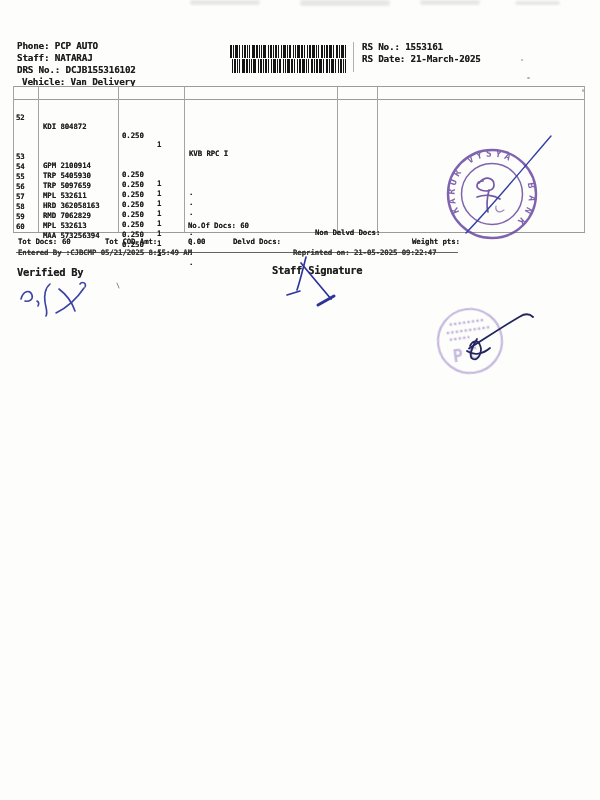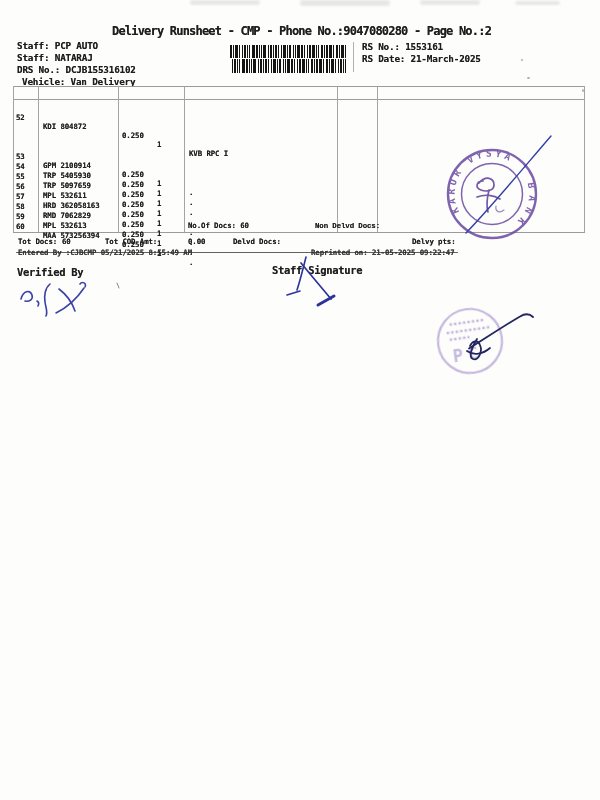--- a/index.html
+++ b/index.html
@@ -33,23 +33,22 @@
 </head>
 <body>
 
 <div class="page">
 
   <div class="smudge" style="left:190px;top:0;width:70px;height:5px;"></div>
   <div class="smudge" style="left:300px;top:0;width:90px;height:6px;"></div>
   <div class="smudge" style="left:420px;top:0;width:60px;height:5px;"></div>
   <div class="smudge" style="left:515px;top:1px;width:45px;height:4px;"></div>
 
-  <div class="abs t fs-sub" style="left:112px;top:24px;">Delivery Runsheet - CMP - Phone No.:9047080280 - Page No.:2</div>
-
-  <div class="abs t fs-info" style="left:17px;top:40px;">Staff: PCP AUTO</div>
+
+  <div class="abs t fs-info" style="left:17px;top:40px;">Phone: PCP AUTO</div>
   <div class="abs t fs-info" style="left:17px;top:52px;">Staff: NATARAJ</div>
   <div class="abs t fs-info" style="left:17px;top:64px;">DRS No.: DCJB155316102</div>
   <div class="abs t fs-info" style="left:22px;top:76px;">Vehicle: Van Delivery</div>
 
   <div class="barcode">
     <div class="bc-band"><span style="width: 2px; background: rgb(20, 20, 20); height: 100%;"></span><span style="width: 1px; background: transparent; height: 100%;"></span><span style="width: 1px; background: rgb(20, 20, 20); height: 100%;"></span><span style="width: 1px; background: transparent; height: 100%;"></span><span style="width: 3px; background: rgb(20, 20, 20); height: 100%;"></span><span style="width: 1px; background: transparent; height: 100%;"></span><span style="width: 1px; background: rgb(20, 20, 20); height: 100%;"></span><span style="width: 2px; background: transparent; height: 100%;"></span><span style="width: 1px; background: rgb(20, 20, 20); height: 100%;"></span><span style="width: 1px; background: transparent; height: 100%;"></span><span style="width: 2px; background: rgb(20, 20, 20); height: 100%;"></span><span style="width: 1px; background: transparent; height: 100%;"></span><span style="width: 1px; background: rgb(20, 20, 20); height: 100%;"></span><span style="width: 1px; background: transparent; height: 100%;"></span><span style="width: 1px; background: rgb(20, 20, 20); height: 100%;"></span><span style="width: 2px; background: transparent; height: 100%;"></span><span style="width: 3px; background: rgb(20, 20, 20); height: 100%;"></span><span style="width: 1px; background: transparent; height: 100%;"></span><span style="width: 2px; background: rgb(20, 20, 20); height: 100%;"></span><span style="width: 1px; background: transparent; height: 100%;"></span><span style="width: 1px; background: rgb(20, 20, 20); height: 100%;"></span><span style="width: 1px; background: transparent; height: 100%;"></span><span style="width: 1px; background: rgb(20, 20, 20); height: 100%;"></span><span style="width: 1px; background: transparent; height: 100%;"></span><span style="width: 3px; background: rgb(20, 20, 20); height: 100%;"></span><span style="width: 2px; background: transparent; height: 100%;"></span><span style="width: 1px; background: rgb(20, 20, 20); height: 100%;"></span><span style="width: 1px; background: transparent; height: 100%;"></span><span style="width: 2px; background: rgb(20, 20, 20); height: 100%;"></span><span style="width: 1px; background: transparent; height: 100%;"></span><span style="width: 1px; background: rgb(20, 20, 20); height: 100%;"></span><span style="width: 1px; background: transparent; height: 100%;"></span><span style="width: 2px; background: rgb(20, 20, 20); height: 100%;"></span><span style="width: 1px; background: transparent; height: 100%;"></span><span style="width: 1px; background: rgb(20, 20, 20); height: 100%;"></span><span style="width: 2px; background: transparent; height: 100%;"></span><span style="width: 1px; background: rgb(20, 20, 20); height: 100%;"></span><span style="width: 1px; background: transparent; height: 100%;"></span><span style="width: 3px; background: rgb(20, 20, 20); height: 100%;"></span><span style="width: 1px; background: transparent; height: 100%;"></span><span style="width: 1px; background: rgb(20, 20, 20); height: 100%;"></span><span style="width: 1px; background: transparent; height: 100%;"></span><span style="width: 2px; background: rgb(20, 20, 20); height: 100%;"></span><span style="width: 2px; background: transparent; height: 100%;"></span><span style="width: 1px; background: rgb(20, 20, 20); height: 100%;"></span><span style="width: 1px; background: transparent; height: 100%;"></span><span style="width: 1px; background: rgb(20, 20, 20); height: 100%;"></span><span style="width: 1px; background: transparent; height: 100%;"></span><span style="width: 3px; background: rgb(20, 20, 20); height: 100%;"></span><span style="width: 1px; background: transparent; height: 100%;"></span><span style="width: 2px; background: rgb(20, 20, 20); height: 100%;"></span><span style="width: 1px; background: transparent; height: 100%;"></span><span style="width: 1px; background: rgb(20, 20, 20); height: 100%;"></span><span style="width: 2px; background: transparent; height: 100%;"></span><span style="width: 1px; background: rgb(20, 20, 20); height: 100%;"></span><span style="width: 1px; background: transparent; height: 100%;"></span><span style="width: 2px; background: rgb(20, 20, 20); height: 100%;"></span><span style="width: 1px; background: transparent; height: 100%;"></span><span style="width: 3px; background: rgb(20, 20, 20); height: 100%;"></span><span style="width: 1px; background: transparent; height: 100%;"></span><span style="width: 1px; background: rgb(20, 20, 20); height: 100%;"></span><span style="width: 1px; background: transparent; height: 100%;"></span><span style="width: 1px; background: rgb(20, 20, 20); height: 100%;"></span><span style="width: 2px; background: transparent; height: 100%;"></span><span style="width: 2px; background: rgb(20, 20, 20); height: 100%;"></span><span style="width: 1px; background: transparent; height: 100%;"></span><span style="width: 1px; background: rgb(20, 20, 20); height: 100%;"></span><span style="width: 1px; background: transparent; height: 100%;"></span><span style="width: 2px; background: rgb(20, 20, 20); height: 100%;"></span><span style="width: 1px; background: transparent; height: 100%;"></span><span style="width: 3px; background: rgb(20, 20, 20); height: 100%;"></span><span style="width: 1px; background: transparent; height: 100%;"></span><span style="width: 1px; background: rgb(20, 20, 20); height: 100%;"></span><span style="width: 2px; background: transparent; height: 100%;"></span><span style="width: 2px; background: rgb(20, 20, 20); height: 100%;"></span><span style="width: 1px; background: transparent; height: 100%;"></span><span style="width: 1px; background: rgb(20, 20, 20); height: 100%;"></span><span style="width: 1px; background: transparent; height: 100%;"></span><span style="width: 3px; background: rgb(20, 20, 20); height: 100%;"></span><span style="width: 1px; background: transparent; height: 100%;"></span><span style="width: 1px; background: rgb(20, 20, 20); height: 100%;"></span><span style="width: 2px; background: transparent; height: 100%;"></span></div>
     <div class="bc-band" style="height:14px;"><span style="width: 2px; background: transparent; height: 100%;"></span><span style="width: 1px; background: rgb(20, 20, 20); height: 100%;"></span><span style="width: 1px; background: transparent; height: 100%;"></span><span style="width: 2px; background: rgb(20, 20, 20); height: 100%;"></span><span style="width: 1px; background: transparent; height: 100%;"></span><span style="width: 1px; background: rgb(20, 20, 20); height: 100%;"></span><span style="width: 1px; background: transparent; height: 100%;"></span><span style="width: 1px; background: rgb(20, 20, 20); height: 100%;"></span><span style="width: 2px; background: transparent; height: 100%;"></span><span style="width: 3px; background: rgb(20, 20, 20); height: 100%;"></span><span style="width: 1px; background: transparent; height: 100%;"></span><span style="width: 2px; background: rgb(20, 20, 20); height: 100%;"></span><span style="width: 1px; background: transparent; height: 100%;"></span><span style="width: 1px; background: rgb(20, 20, 20); height: 100%;"></span><span style="width: 1px; background: transparent; height: 100%;"></span><span style="width: 1px; background: rgb(20, 20, 20); height: 100%;"></span><span style="width: 1px; background: transparent; height: 100%;"></span><span style="width: 3px; background: rgb(20, 20, 20); height: 100%;"></span><span style="width: 2px; background: transparent; height: 100%;"></span><span style="width: 1px; background: rgb(20, 20, 20); height: 100%;"></span><span style="width: 1px; background: transparent; height: 100%;"></span><span style="width: 2px; background: rgb(20, 20, 20); height: 100%;"></span><span style="width: 1px; background: transparent; height: 100%;"></span><span style="width: 1px; background: rgb(20, 20, 20); height: 100%;"></span><span style="width: 1px; background: transparent; height: 100%;"></span><span style="width: 2px; background: rgb(20, 20, 20); height: 100%;"></span><span style="width: 1px; background: transparent; height: 100%;"></span><span style="width: 1px; background: rgb(20, 20, 20); height: 100%;"></span><span style="width: 2px; background: transparent; height: 100%;"></span><span style="width: 1px; background: rgb(20, 20, 20); height: 100%;"></span><span style="width: 1px; background: transparent; height: 100%;"></span><span style="width: 3px; background: rgb(20, 20, 20); height: 100%;"></span><span style="width: 1px; background: transparent; height: 100%;"></span><span style="width: 1px; background: rgb(20, 20, 20); height: 100%;"></span><span style="width: 1px; background: transparent; height: 100%;"></span><span style="width: 2px; background: rgb(20, 20, 20); height: 100%;"></span><span style="width: 2px; background: transparent; height: 100%;"></span><span style="width: 1px; background: rgb(20, 20, 20); height: 100%;"></span><span style="width: 1px; background: transparent; height: 100%;"></span><span style="width: 1px; background: rgb(20, 20, 20); height: 100%;"></span><span style="width: 1px; background: transparent; height: 100%;"></span><span style="width: 3px; background: rgb(20, 20, 20); height: 100%;"></span><span style="width: 1px; background: transparent; height: 100%;"></span><span style="width: 2px; background: rgb(20, 20, 20); height: 100%;"></span><span style="width: 1px; background: transparent; height: 100%;"></span><span style="width: 1px; background: rgb(20, 20, 20); height: 100%;"></span><span style="width: 2px; background: transparent; height: 100%;"></span><span style="width: 1px; background: rgb(20, 20, 20); height: 100%;"></span><span style="width: 1px; background: transparent; height: 100%;"></span><span style="width: 2px; background: rgb(20, 20, 20); height: 100%;"></span><span style="width: 1px; background: transparent; height: 100%;"></span><span style="width: 3px; background: rgb(20, 20, 20); height: 100%;"></span><span style="width: 1px; background: transparent; height: 100%;"></span><span style="width: 1px; background: rgb(20, 20, 20); height: 100%;"></span><span style="width: 1px; background: transparent; height: 100%;"></span><span style="width: 1px; background: rgb(20, 20, 20); height: 100%;"></span><span style="width: 2px; background: transparent; height: 100%;"></span><span style="width: 2px; background: rgb(20, 20, 20); height: 100%;"></span><span style="width: 1px; background: transparent; height: 100%;"></span><span style="width: 1px; background: rgb(20, 20, 20); height: 100%;"></span><span style="width: 1px; background: transparent; height: 100%;"></span><span style="width: 2px; background: rgb(20, 20, 20); height: 100%;"></span><span style="width: 1px; background: transparent; height: 100%;"></span><span style="width: 3px; background: rgb(20, 20, 20); height: 100%;"></span><span style="width: 1px; background: transparent; height: 100%;"></span><span style="width: 1px; background: rgb(20, 20, 20); height: 100%;"></span><span style="width: 2px; background: transparent; height: 100%;"></span><span style="width: 2px; background: rgb(20, 20, 20); height: 100%;"></span><span style="width: 1px; background: transparent; height: 100%;"></span><span style="width: 1px; background: rgb(20, 20, 20); height: 100%;"></span><span style="width: 1px; background: transparent; height: 100%;"></span><span style="width: 3px; background: rgb(20, 20, 20); height: 100%;"></span><span style="width: 1px; background: transparent; height: 100%;"></span><span style="width: 1px; background: rgb(20, 20, 20); height: 100%;"></span><span style="width: 2px; background: transparent; height: 100%;"></span><span style="width: 1px; background: rgb(20, 20, 20); height: 100%;"></span><span style="width: 1px; background: transparent; height: 100%;"></span><span style="width: 2px; background: rgb(20, 20, 20); height: 100%;"></span><span style="width: 1px; background: transparent; height: 100%;"></span><span style="width: 1px; background: rgb(20, 20, 20); height: 100%;"></span><span style="width: 1px; background: transparent; height: 100%;"></span><span style="width: 1px; background: rgb(20, 20, 20); height: 100%;"></span><span style="width: 2px; background: transparent; height: 100%;"></span></div>
   </div>
 
   <div class="abs t fs-info" style="left:362px;top:41px;">RS No.: 1553161</div>
@@ -131,25 +130,25 @@
     <span class="c-pcs">1</span>
     <span class="c-det">.</span>
   </div>
   <div class="abs t fs-tbl" style="left:188px;top:221px;">No.Of Docs: 60</div>
 
   <div class="abs t fs-tbl" style="left:18px;top:237px;">Tot Docs:</div>
   <div class="abs t fs-tbl" style="left:62px;top:237px;">60</div>
   <div class="abs t fs-tbl" style="left:105px;top:237px;">Tot COD Amt:</div>
   <div class="abs t fs-tbl" style="left:188px;top:237px;">0.00</div>
   <div class="abs t fs-tbl" style="left:233px;top:237px;">Delvd Docs:</div>
-  <div class="abs t fs-tbl" style="left:315px;top:222px;font-family:Liberation Mono, monospace;">Non Delvd Docs:</div>
-  <div class="abs t fs-tbl" style="left:412px;top:237px;">Delvy pts:</div>
+  <div class="abs t fs-tbl" style="left:315px;top:228px;">Non Delvd Docs:</div>
+  <div class="abs t fs-tbl" style="left:412px;top:237px;">Weight pts:</div>
 
   <div class="abs t fs-tbl gray" style="left:18px;top:248px;">Entered By :CJBCMP 05/21/2025 8:55:49 AM</div>
-  <div class="abs t fs-tbl gray" style="left:263px;top:248px;padding-left:48px;">Reprinted on: 21-05-2025 09:22:47</div>
+  <div class="abs t fs-tbl gray" style="left:245px;top:248px;padding-left:48px;">Reprinted on: 21-05-2025 09:22:47</div>
   <div class="hline" style="left:16px;top:252px;width:442px;background:rgba(45,45,45,0.75);"></div>
 
   <div class="abs t fs-lbl" style="left:17px;top:266px;">Verified By</div>
   <div class="abs t fs-lbl" style="left:272px;top:264px;">Staff Signature</div>
 
   <div class="speck" style="left:521px;top:59px;width:2px;height:2px;"></div>
   <div class="speck" style="left:527px;top:77px;width:3px;height:2px;"></div>
   <div class="speck" style="left:582px;top:89px;width:2px;height:3px;"></div>
 
   <svg class="overlay" width="600" height="800" viewBox="0 0 600 800">

